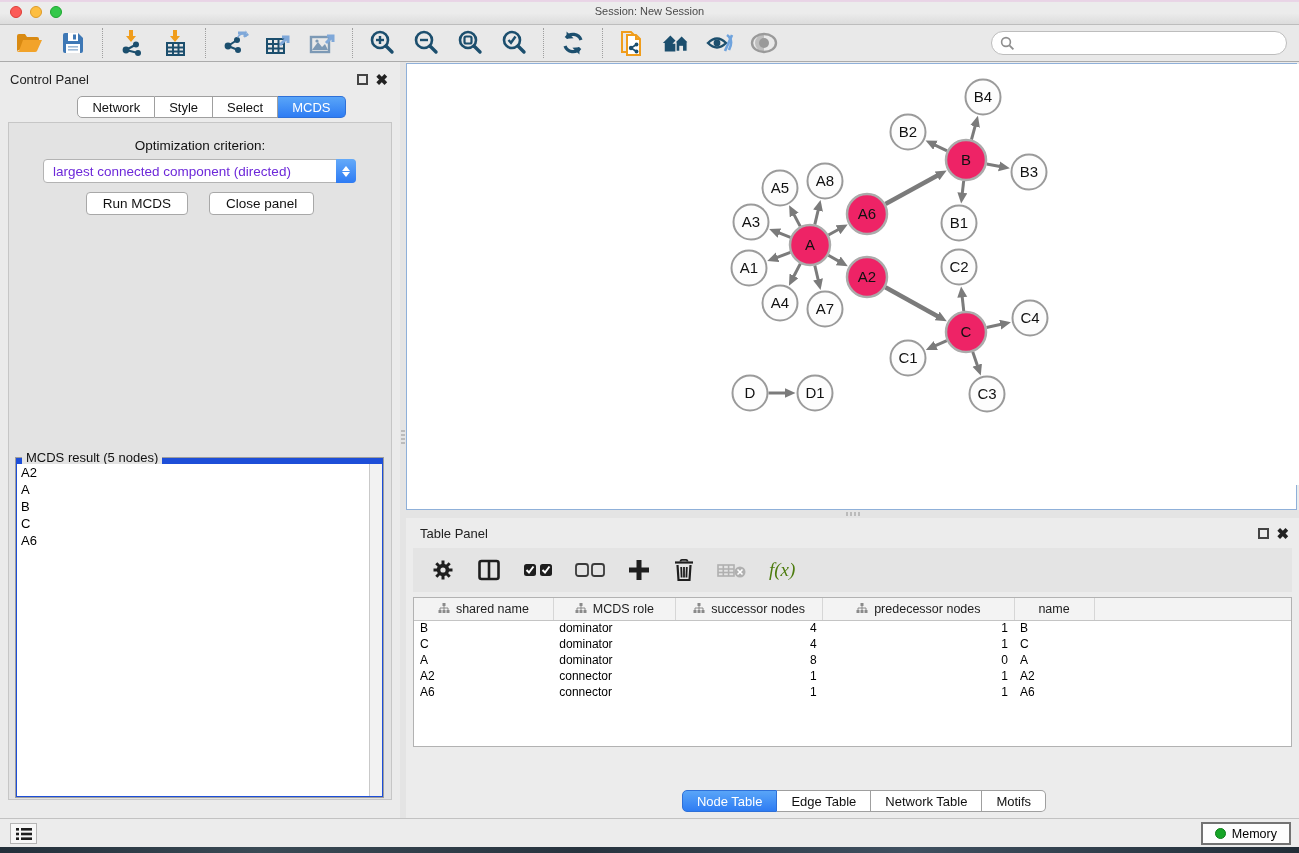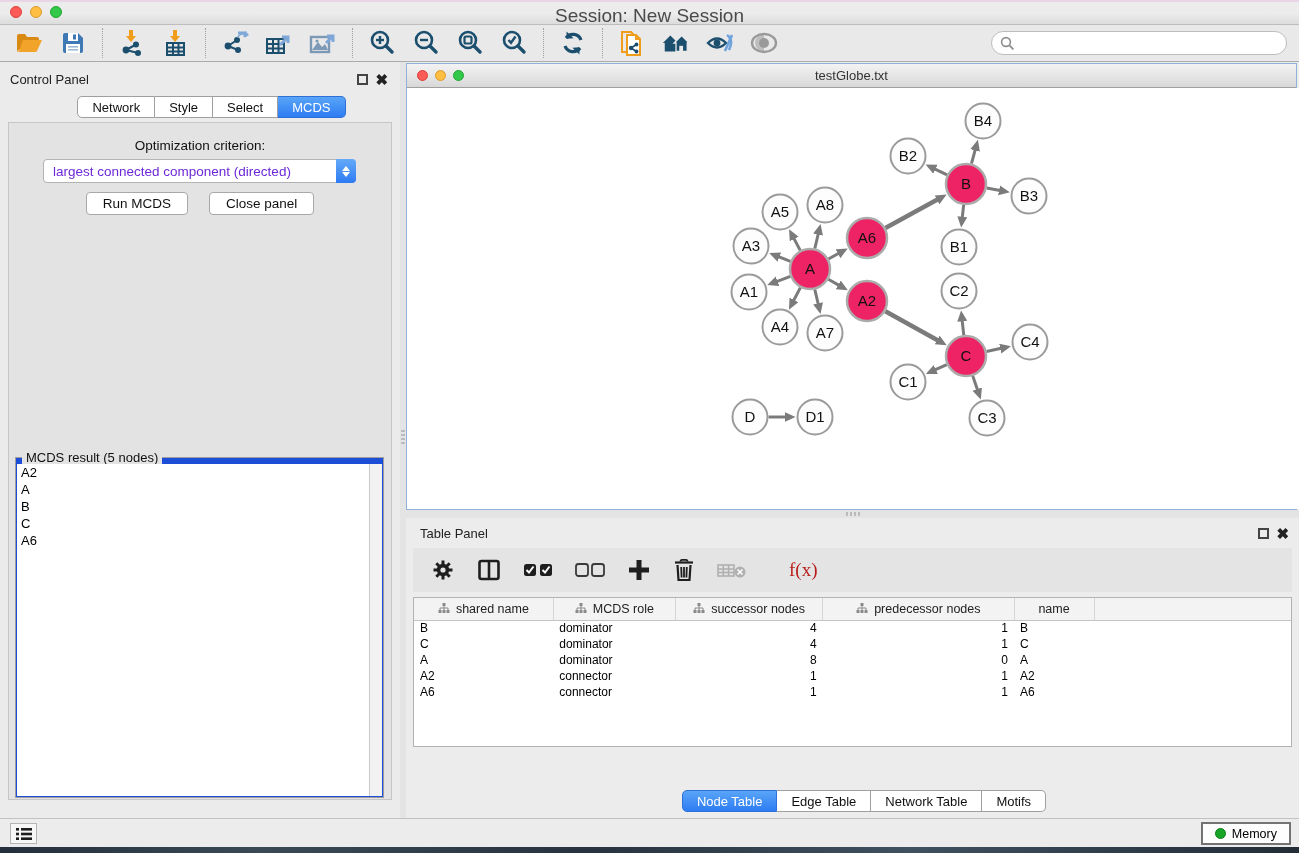--- a/index.html
+++ b/index.html
@@ -8,21 +8,21 @@
 
   
   .titlebar { position:absolute; left:0; top:0; width:1299px; height:25px;
     background:linear-gradient(#e9d4e6 0%, #e9d4e6 6%, #ececec 10%, #ececec 55%, #dcdcdc 100%);
     border-bottom:1px solid #bdbdbd; }
   .traffic { position:absolute; top:6px; display:flex; gap:8px; }
   .traffic .dot { width:12px; height:12px; border-radius:50%; }
   .dot.red { background:#fc5b57; border:1px solid #dd3e37; }
   .dot.yellow { background:#fdbe41; border:1px solid #dd9b29; }
   .dot.green { background:#34c84a; border:1px solid #1da62f; }
-  .titlebar-title { position:absolute; width:100%; text-align:center; top:5px; font-size:19px; color:#4a4a4a; }
+  .titlebar-title { position:absolute; width:100%; text-align:center; top:5px; font-size:11px; color:#4a4a4a; }
 
   
   .toolbar { position:absolute; left:0; top:25px; width:1299px; height:37px; background:#e9e9e9;
     border-bottom:1px solid #ababab; display:flex; align-items:center; padding:0 8px; }
   .tb-group { display:flex; align-items:center; gap:14px; padding:0 14px; }
   .tb-sep { width:1px; height:30px; border-left:1px dotted #9f9f9f; }
   .tb-btn { width:30px; height:30px; display:flex; align-items:center; justify-content:center; cursor:default; }
   .search-wrap { margin-left:auto; margin-right:4px; position:relative; }
   .search-input { width:296px; height:24px; border:1px solid #bdbdbd; border-radius:12px; background:#fff;
     padding:0 10px 0 28px; font-size:13px; font-family:"Liberation Sans",sans-serif; outline:none; color:#333; }
@@ -85,21 +85,21 @@
     background:repeating-linear-gradient(135deg, transparent 0 3px, #b5b5b5 3px 4px); opacity:.8; }
 
   
   .table-panel { position:absolute; left:406px; top:518px; width:893px; height:300px; background:#ececec; }
   .tp-header { position:relative; height:26px; }
   .tp-title { position:absolute; left:14px; top:8px; font-size:13px; color:#222; }
   .tp-header .panel-float { right:30px; top:10px; } .tp-header .panel-close { right:10px; top:7px; }
   .tp-toolbar { position:absolute; left:7px; top:30px; width:879px; height:44px; background:#e4e4e4;
     display:flex; align-items:center; gap:22px; padding-left:18px; }
   .tp-btn { display:flex; align-items:center; justify-content:center; height:30px; }
-  .fx-label { font-family:"Liberation Serif", serif; font-size:19px; color:#b91c1c;margin-left:20px; }
+  .fx-label { font-family:"Liberation Serif", serif; font-style:italic; font-size:19px; color:#4d7c0f; }
 
   .node-table-wrap { position:absolute; left:7px; top:79px; width:879px; height:150px; background:#fff;
     border:1px solid #b2b2b2; overflow:hidden; }
   table.node-table { border-collapse:collapse; table-layout:fixed; width:879px; font-size:12px; }
   table.node-table th { background:#f3f3f3; border-right:1px solid #d6d6d6; border-bottom:1px solid #c4c4c4;
     font-weight:normal; height:22px; text-align:center; font-size:12.5px; color:#222; position:relative; }
   table.node-table th .hdr-inner { display:flex; align-items:center; justify-content:center; gap:6px; }
   table.node-table td { height:16px; padding:0 6px; color:#000; white-space:nowrap; }
   td.num { text-align:right; padding-right:12px; }
 
@@ -339,28 +339,20 @@
       <div class="result-scroll"></div>
     </div>
   </div>
 </div>
 
 <div class="vdivider">
   <div class="gripper-v"></div>
 </div>
 
 <div class="net-window">
-  <div class="net-titlebar">
-    <div class="traffic" style="position:absolute;">
-      <span class="dot red"></span>
-      <span class="dot yellow"></span>
-      <span class="dot green"></span>
-    </div>
-    <div class="net-title">testGlobe.txt</div>
-  </div>
   <div class="net-canvas">
     <svg id="graph-svg" width="889" height="421" viewBox="0 0 889 421">
         <defs>
           <marker id="arrow" markerUnits="userSpaceOnUse" markerWidth="14" markerHeight="12" refX="1" refY="5" orient="auto">
             <path d="M0,0 L11,5 L0,10 Z" fill="#7b7b7b"></path>
           </marker>
         </defs>
         <line x1="355.21932491051496" y1="162.41671732997838" x2="348.73951976856233" y2="150.1050875602685" stroke="#7b7b7b" stroke-width="3" marker-end="url(#arrow)"></line>
         <line x1="369.7920177785759" y1="160.55405747807617" x2="373.2683559777148" y2="145.72168116175013" stroke="#7b7b7b" stroke-width="3" marker-end="url(#arrow)"></line>
         <line x1="345.43413196354555" y1="173.37262771460252" x2="333.48538605120984" y2="168.71464201996315" stroke="#7b7b7b" stroke-width="3" marker-end="url(#arrow)"></line>

